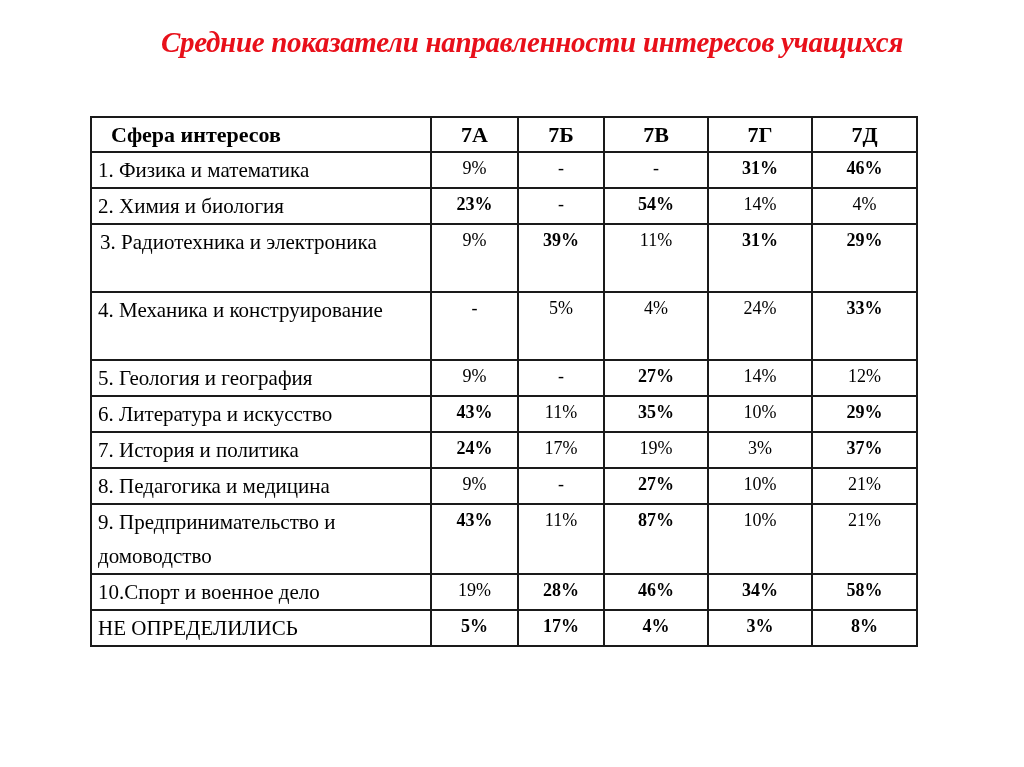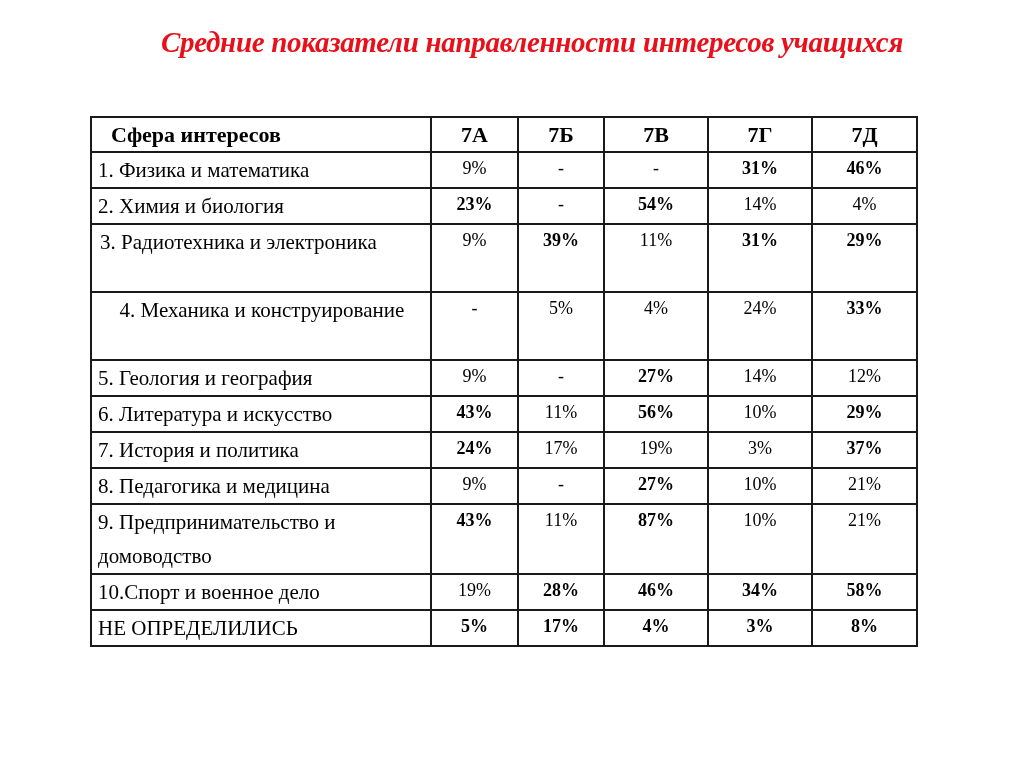--- a/index.html
+++ b/index.html
@@ -77,40 +77,40 @@
       </tr>
       <tr class="double">
         <td class="label" style="padding-right: 20px; padding-left: 8px;">3. Радиотехника и электроника</td>
         <td class="val">9%</td>
         <td class="val b">39%</td>
         <td class="val">11%</td>
         <td class="val b">31%</td>
         <td class="val b">29%</td>
       </tr>
       <tr class="double">
-        <td class="label" style="padding-right: 4px; text-align: center;">4. Механика и конструирование</td>
+        <td class="label" style="padding-right: 4px;">4. Механика и конструирование</td>
         <td class="val">-</td>
         <td class="val">5%</td>
         <td class="val">4%</td>
         <td class="val">24%</td>
         <td class="val b">33%</td>
       </tr>
       <tr class="single">
         <td class="label">5. Геология и география</td>
         <td class="val">9%</td>
         <td class="val">-</td>
         <td class="val b">27%</td>
         <td class="val">14%</td>
         <td class="val">12%</td>
       </tr>
       <tr class="single">
         <td class="label">6. Литература и искусство</td>
         <td class="val b">43%</td>
         <td class="val">11%</td>
-        <td class="val b">56%</td>
+        <td class="val b">35%</td>
         <td class="val">10%</td>
         <td class="val b">29%</td>
       </tr>
       <tr class="single">
         <td class="label">7. История и политика</td>
         <td class="val b">24%</td>
         <td class="val">17%</td>
         <td class="val">19%</td>
         <td class="val">3%</td>
         <td class="val b">37%</td>

